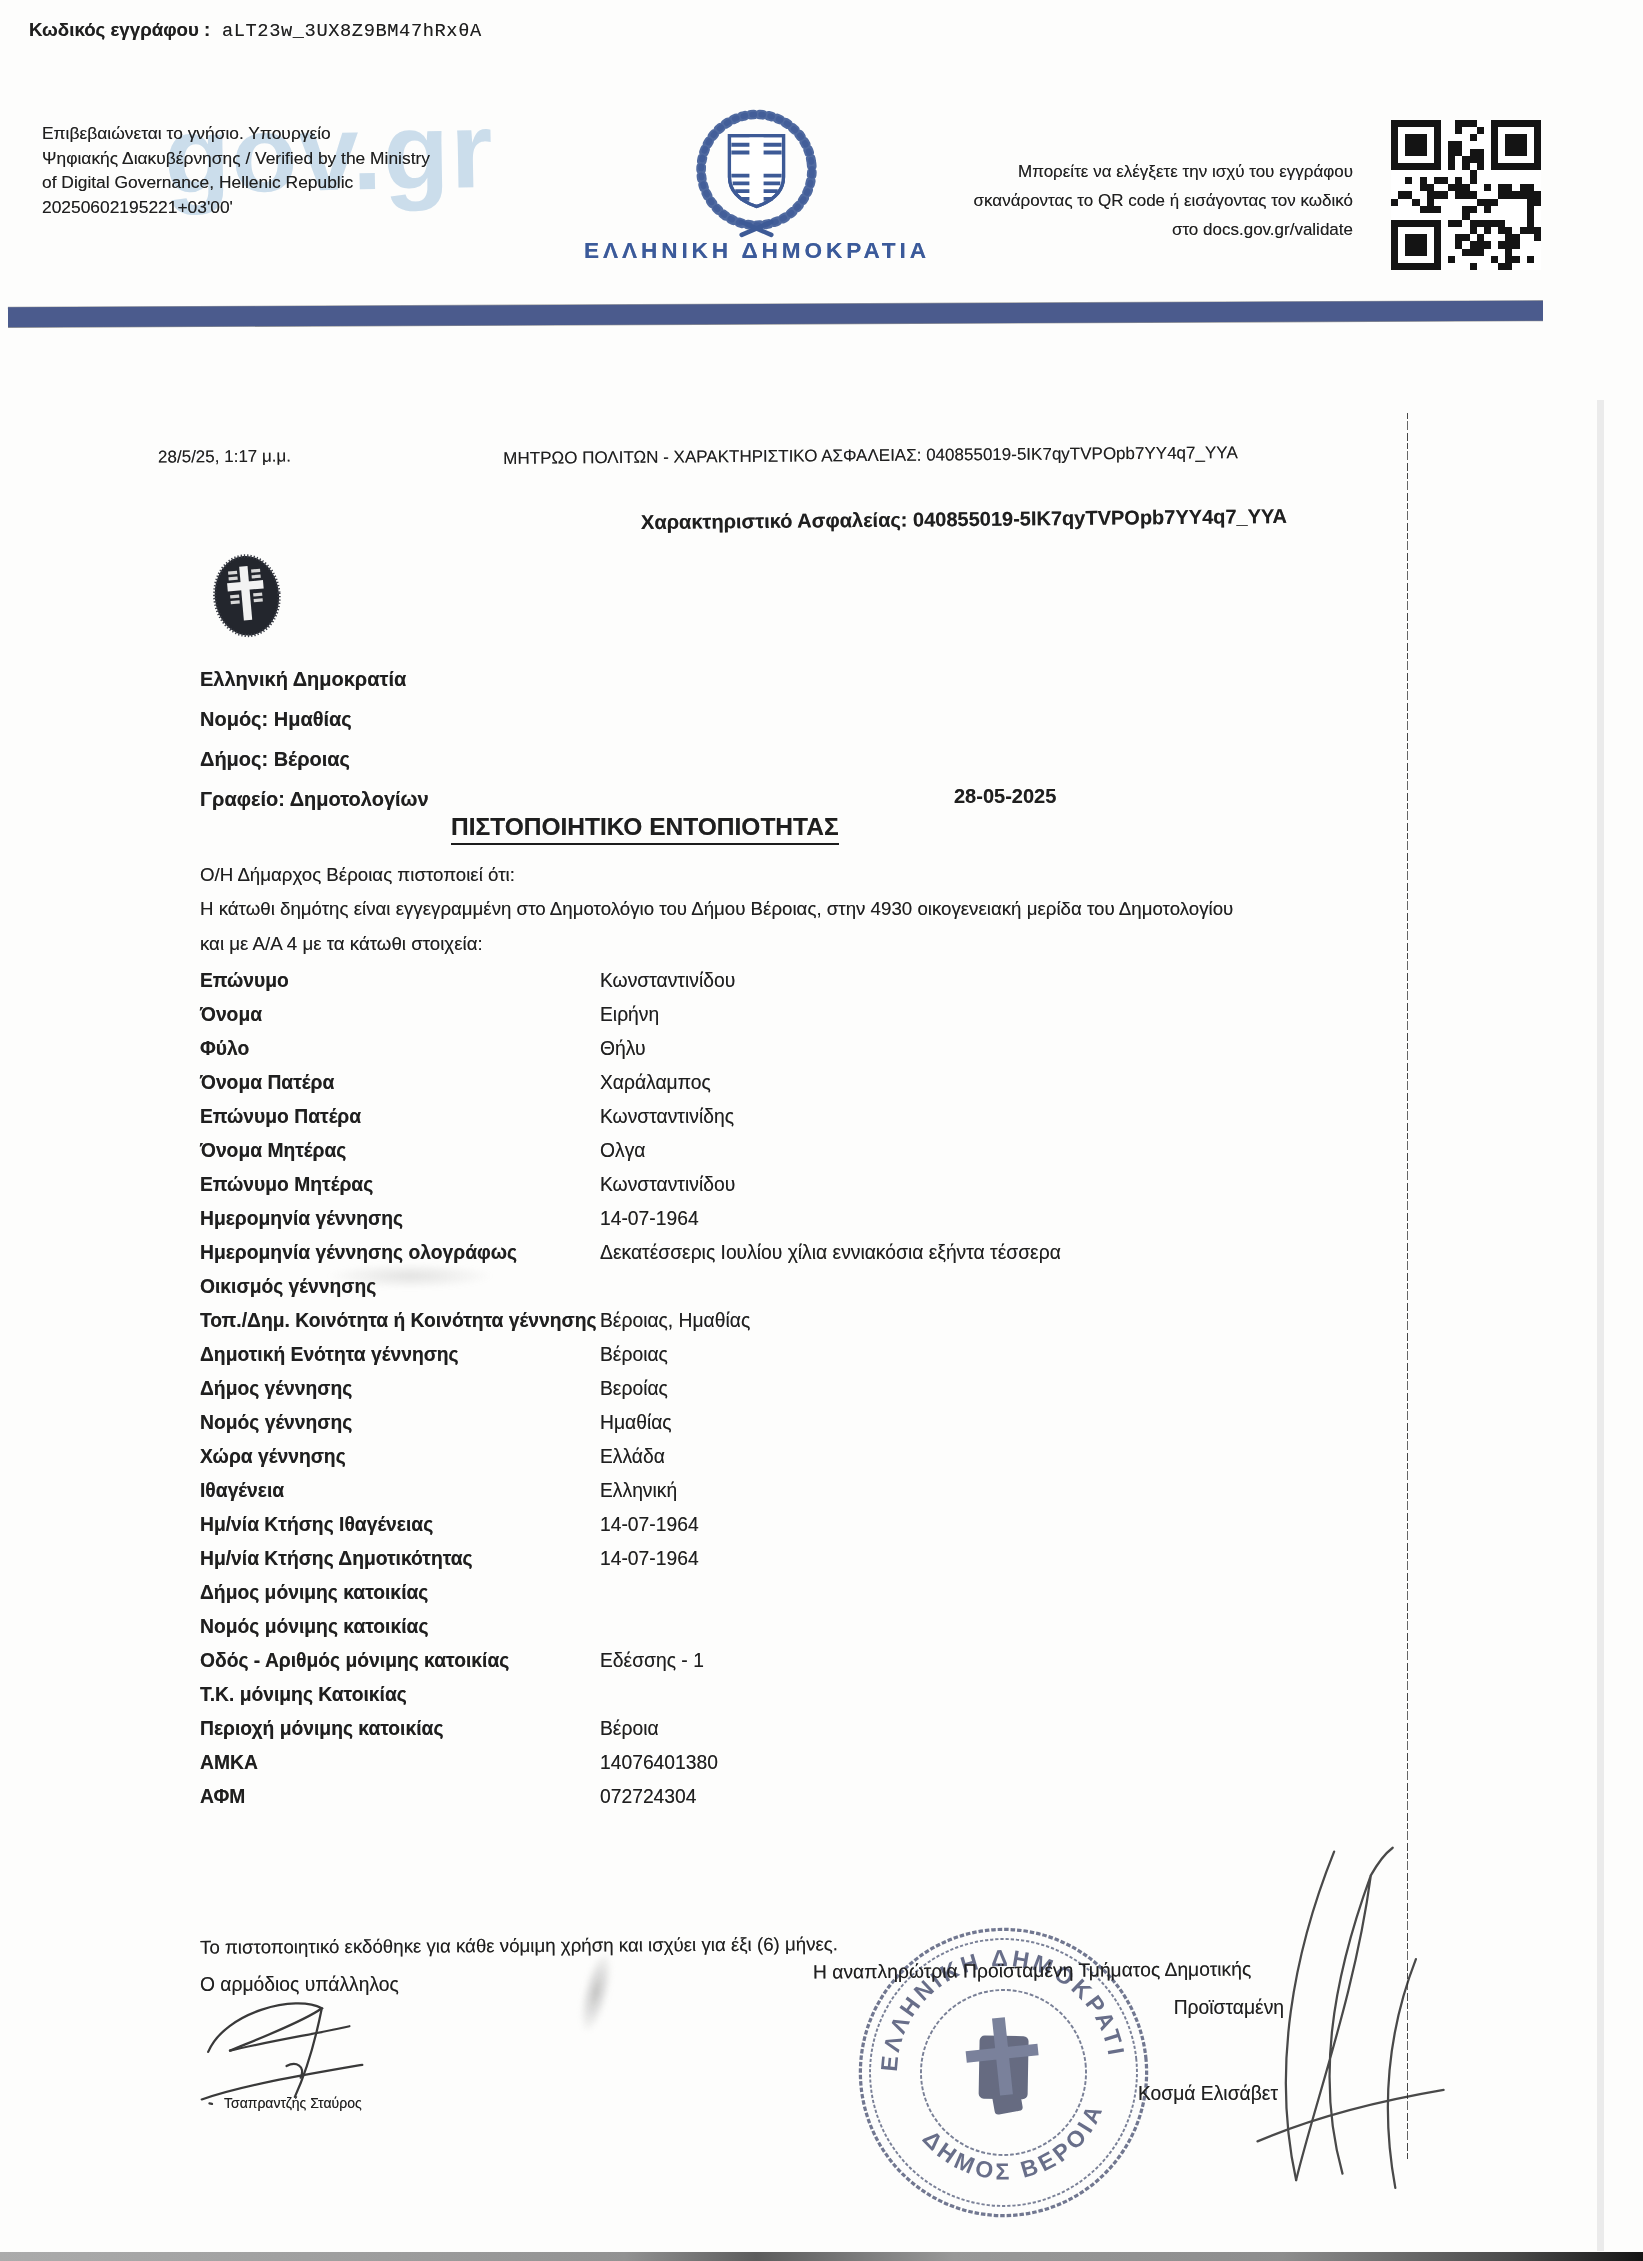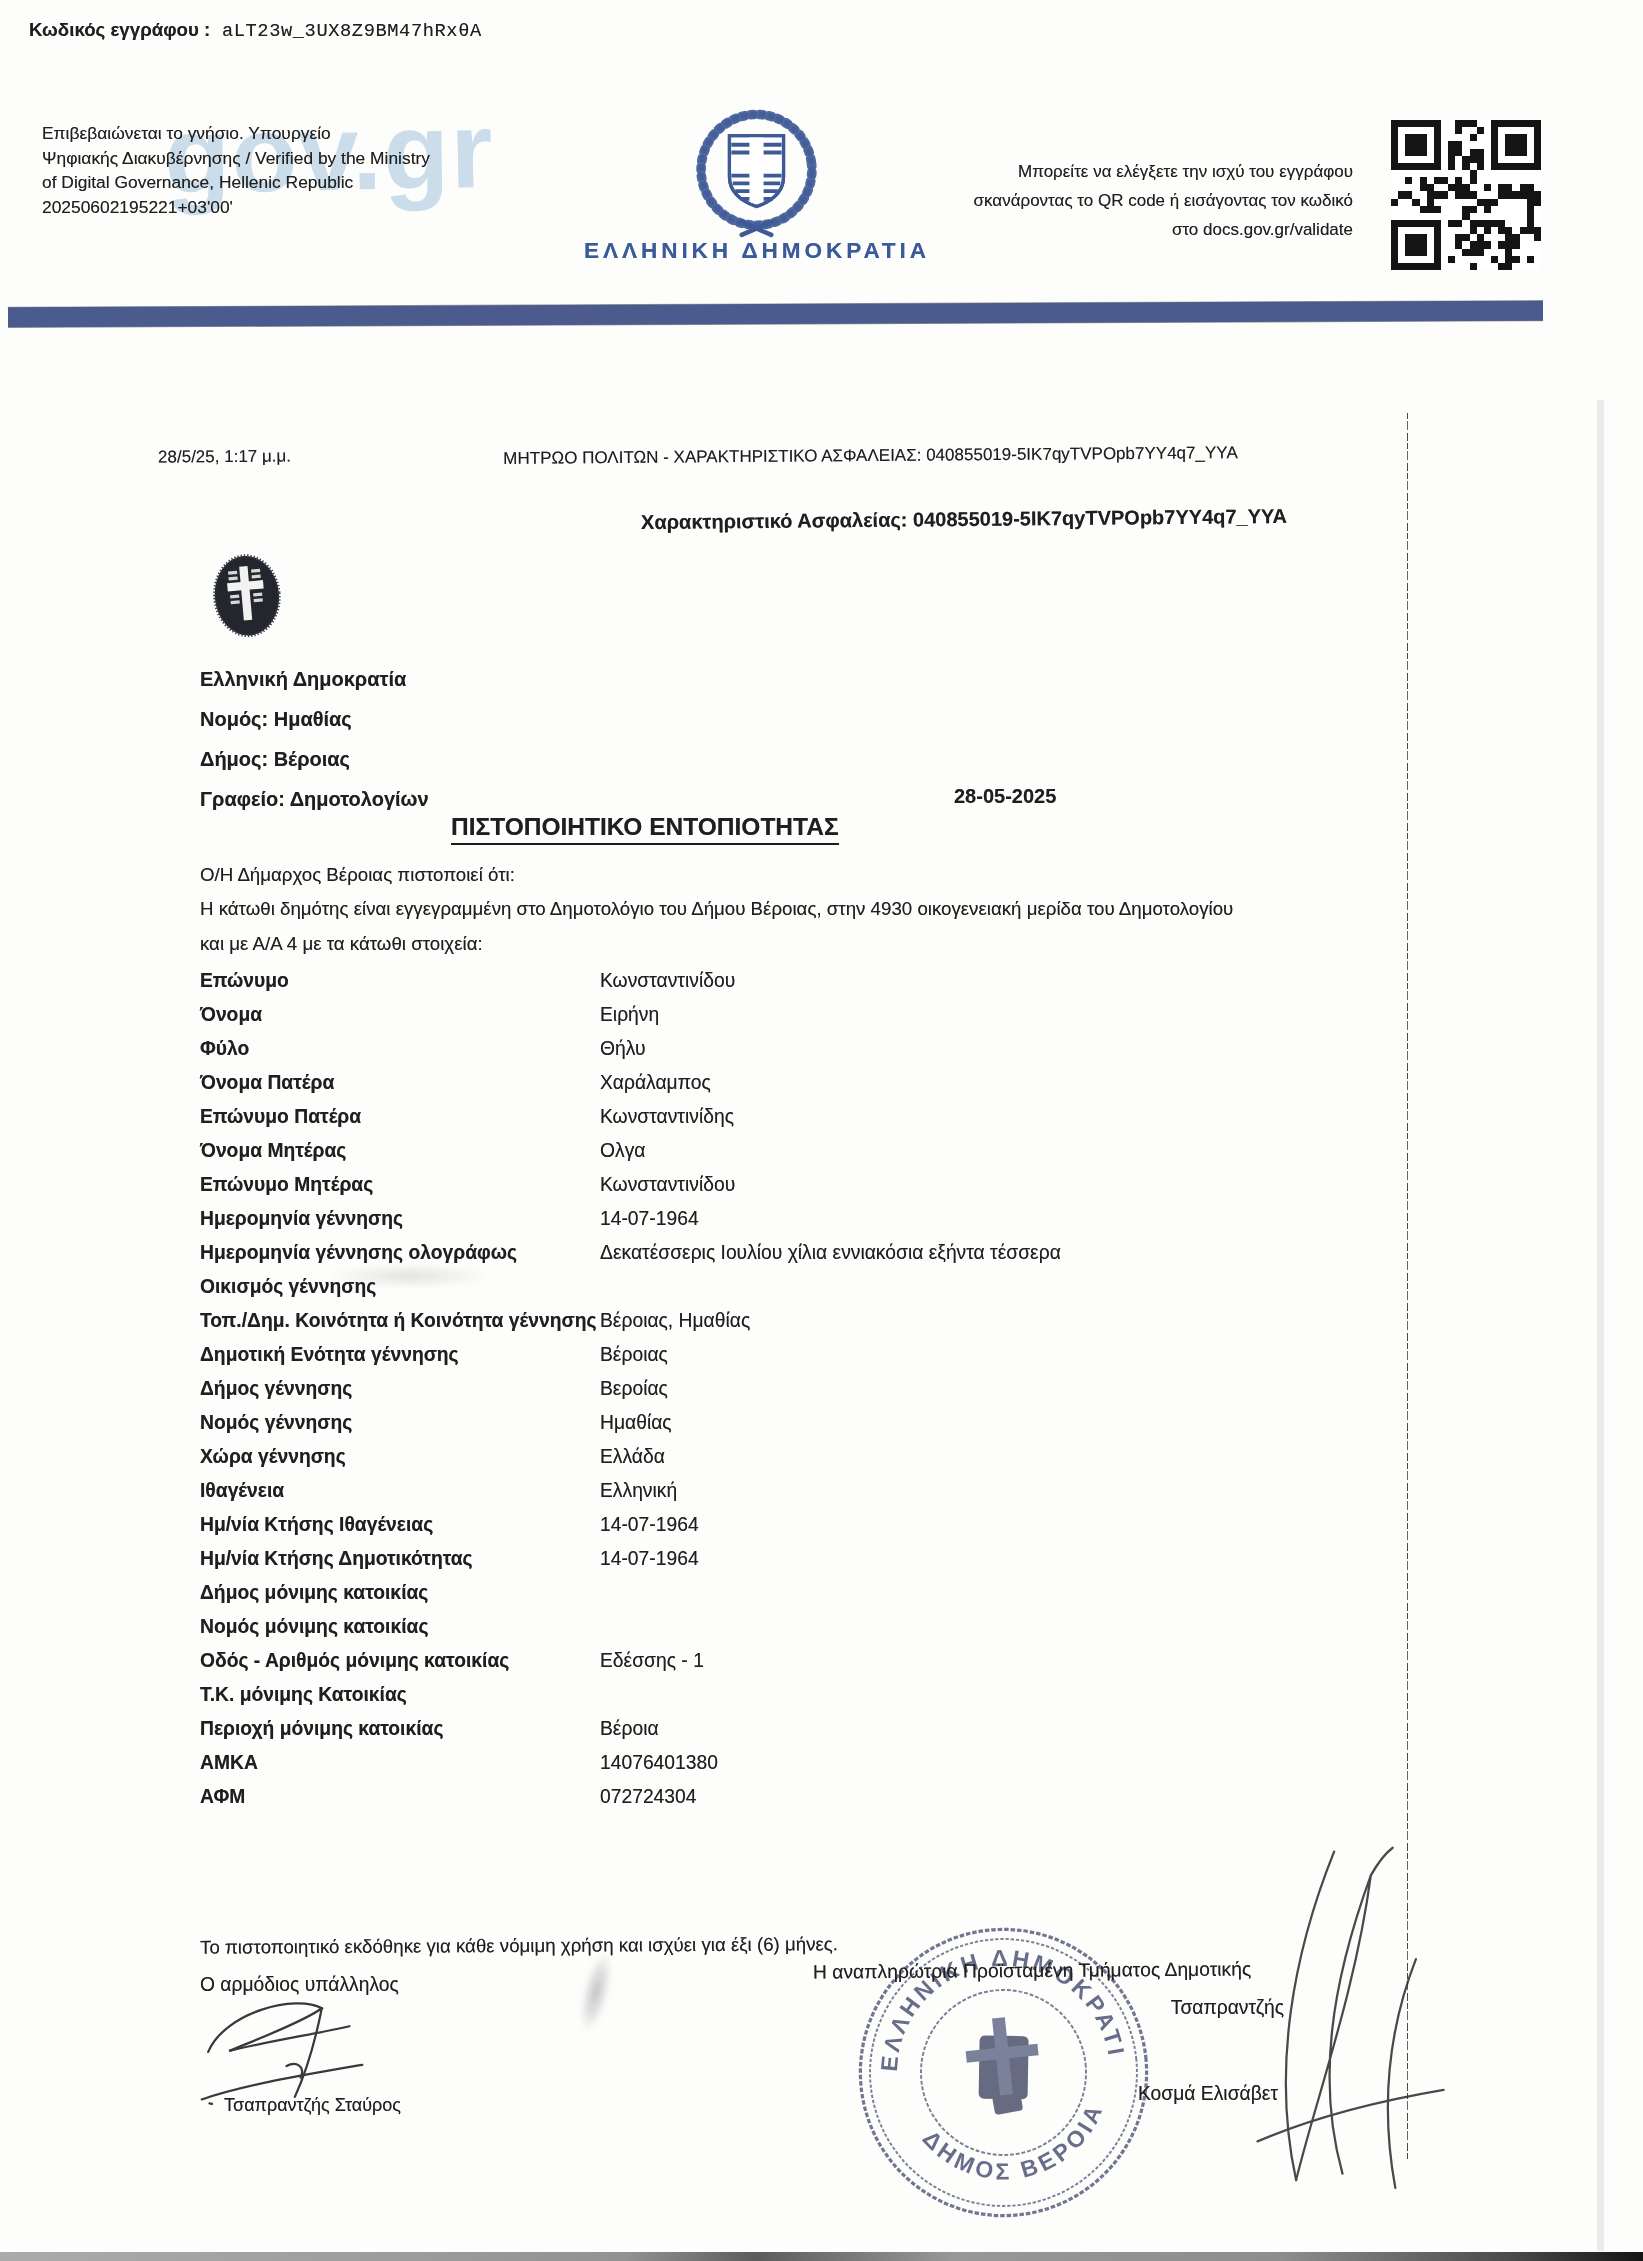--- a/index.html
+++ b/index.html
@@ -72,21 +72,21 @@
   .fields{ left:200px; top:970px; width:1199px; }
   .field-row{ display:flex; align-items:center; margin-bottom:13px; }
   .field-row .fl{ flex:0 0 400px; font-weight:700; font-size:19.3px; line-height:21px; }
   .field-row .fv{ flex:1; font-size:19.3px; line-height:21px; }
 
   .validity{ left:200px; top:1935px; font-size:18.7px; transform:rotate(-0.3deg); }
 
   
   .left-role{ left:200px; top:1974px; font-size:19.3px; }
   .left-sig{ left:190px; top:1989px; }
-  .left-name{ left:200px; top:2095px; font-size:18px;margin-left:24px; }
+  .left-name{ left:200px; top:2095px; font-size:14px;margin-left:24px; }
 
   .stamp{ left:852px; top:1921px; opacity:.92; }
   .right-role1{ left:813px; top:1960px; font-size:19.3px; transform:rotate(-0.4deg); white-space:nowrap; }
   .right-role2{ left:1083px; top:1997px; width:201px; text-align:right; font-size:19.3px; }
   .right-name{ left:1138px; top:2083px; font-size:19.3px; }
   .right-sig{ left:1234px; top:1840px; }
 
   
   .scan-line{
     left:1407px; top:413px; width:1.3px; height:1747px;
@@ -456,21 +456,21 @@
           <rect x="214" y="258" width="44" height="40" rx="6" transform="rotate(-4 235 278)"></rect>
           <path d="M226,150 h20 v120 h-20 z M180,196 h112 v18 h-112 z" fill="#565f80"></path>
         </g>
       </g>
     </svg>
   </div>
 
   <div class="abs left-role scan-text">Ο αρμόδιος υπάλληλος</div>
   <div class="abs left-name scan-text">Τσαπραντζής Σταύρος</div>
   <div class="abs right-role1 scan-text">Η αναπληρώτρια Προϊσταμένη Τμήματος Δημοτικής</div>
-  <div class="abs right-role2 scan-text">Τσαπραντζής</div>
+  <div class="abs right-role2 scan-text">Προϊσταμένη</div>
   <div class="abs right-name scan-text">Κοσμά Ελισάβετ</div>
 
   <div class="abs left-sig">
     <svg width="193" height="122" viewBox="0 0 300 190">
       <g fill="none" stroke="#242424" stroke-width="3.5" stroke-linecap="round" opacity=".9">
         <path d="M28,98 C55,35 165,8 205,30 C175,52 95,82 62,96"></path>
         <path d="M62,96 C120,82 205,68 248,58"></path>
         <path d="M205,30 C196,75 184,122 163,168"></path>
         <path d="M18,172 C80,150 175,134 268,118"></path>
         <path d="M150,120 C165,112 180,120 172,138"></path>

